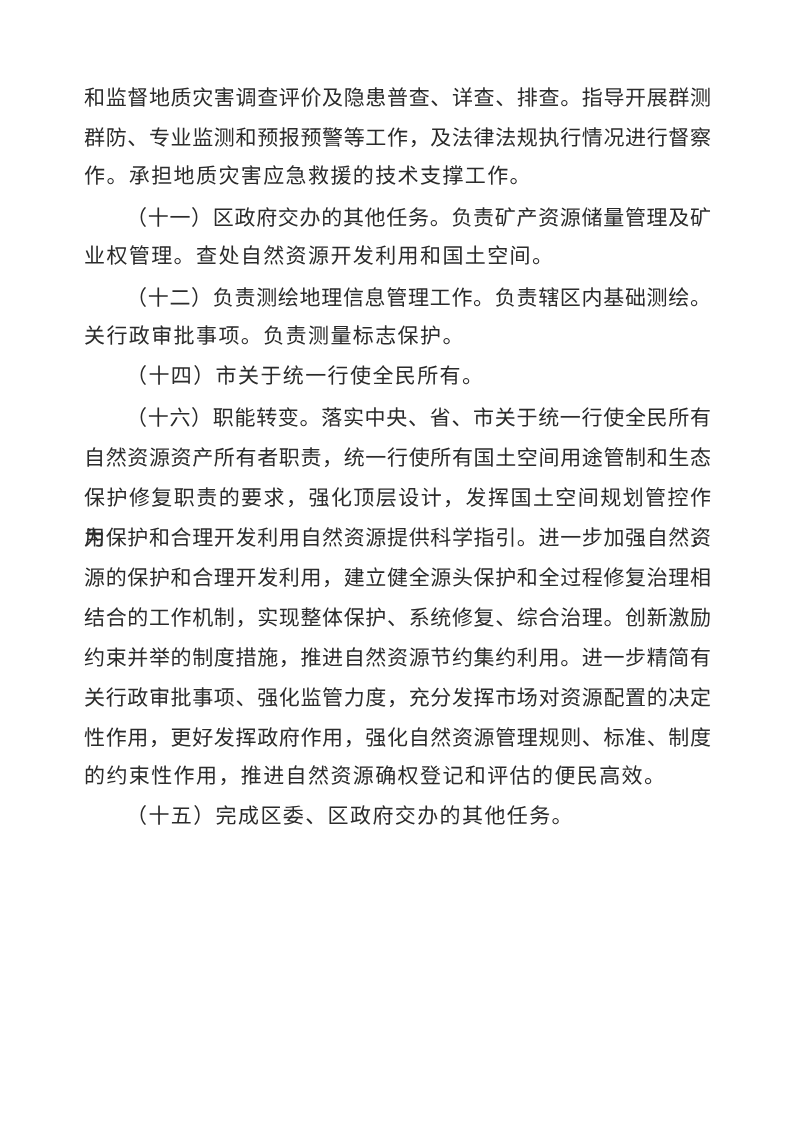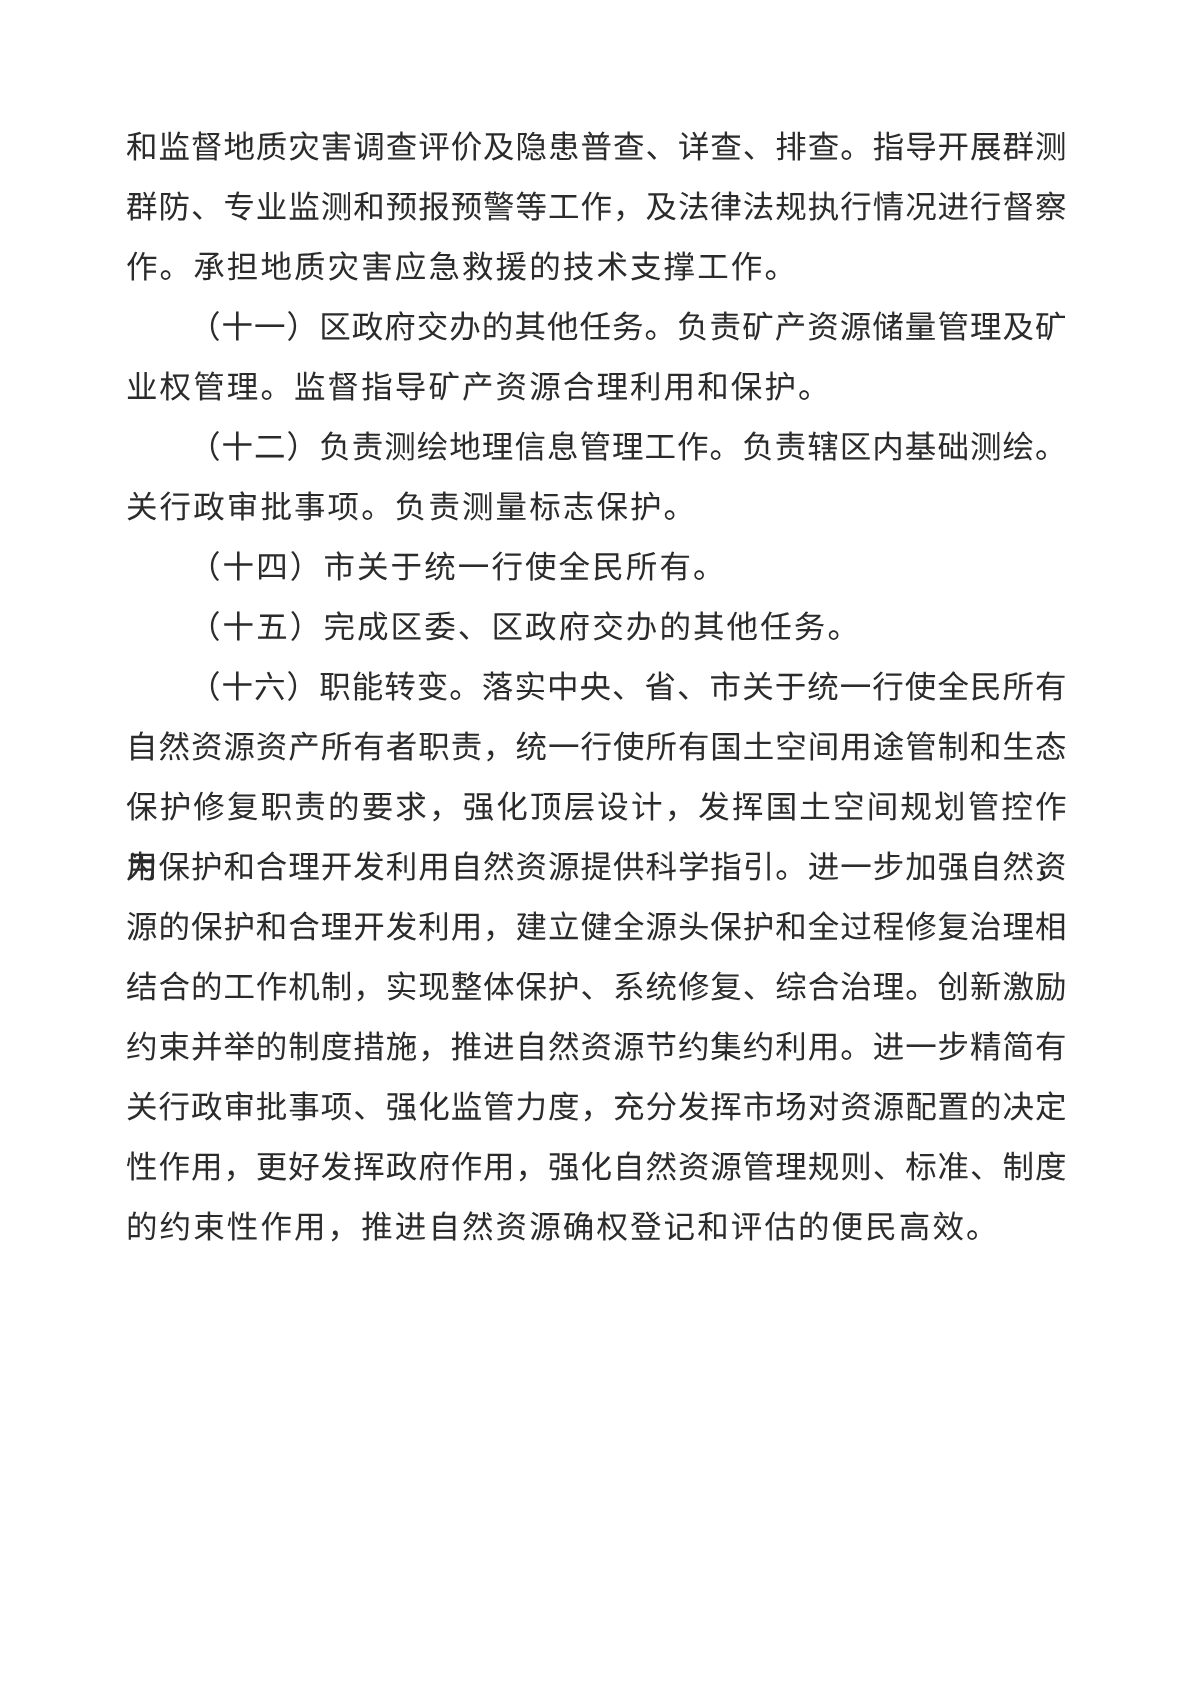--- a/index.html
+++ b/index.html
@@ -35,56 +35,57 @@
     overflow: visible;
   }
   
   .line.fill {
     text-align: justify;
     text-align-last: justify;
   }
   
   .line.last {
     letter-spacing: 1.4px;
+    font-family: Liberation Mono, monospace;
   }
   
   .line.indent {
     padding-left: 42px;
   }
 </style>
 </head>
 <body>
 
 <div class="page">
   <div class="doc-body">
       <div class="paragraph">
         <div class="line fill">和监督地质灾害调查评价及隐患普查、详查、排查。指导开展群测</div>
         <div class="line fill">群防、专业监测和预报预警等工作，及法律法规执行情况进行督察</div>
         <div class="line last">作。承担地质灾害应急救援的技术支撑工作。</div>
       </div>
       <div class="paragraph">
         <div class="line fill indent">（十一）区政府交办的其他任务。负责矿产资源储量管理及矿</div>
-        <div class="line last">业权管理。监督指导矿产资源合理利用和保护。</div>
+        <div class="line last">业权管理。查处自然资源开发利用和国土空间。</div>
       </div>
       <div class="paragraph">
         <div class="line fill indent">（十二）负责测绘地理信息管理工作。负责辖区内基础测绘。</div>
         <div class="line last">关行政审批事项。负责测量标志保护。</div>
       </div>
       <div class="paragraph">
         <div class="line last indent">（十四）市关于统一行使全民所有。</div>
-      </div>
-      <div class="paragraph">
-        <div class="line last indent">（十五）完成区委、区政府交办的其他任务。</div>
       </div>
       <div class="paragraph">
         <div class="line fill indent">（十六）职能转变。落实中央、省、市关于统一行使全民所有</div>
         <div class="line fill">自然资源资产所有者职责，统一行使所有国土空间用途管制和生态</div>
         <div class="line fill">保护修复职责的要求，强化顶层设计，发挥国土空间规划管控作用，</div>
         <div class="line fill">为保护和合理开发利用自然资源提供科学指引。进一步加强自然资</div>
         <div class="line fill">源的保护和合理开发利用，建立健全源头保护和全过程修复治理相</div>
         <div class="line fill">结合的工作机制，实现整体保护、系统修复、综合治理。创新激励</div>
         <div class="line fill">约束并举的制度措施，推进自然资源节约集约利用。进一步精简有</div>
         <div class="line fill">关行政审批事项、强化监管力度，充分发挥市场对资源配置的决定</div>
         <div class="line fill">性作用，更好发挥政府作用，强化自然资源管理规则、标准、制度</div>
         <div class="line last">的约束性作用，推进自然资源确权登记和评估的便民高效。</div>
       </div>
+      <div class="paragraph">
+        <div class="line last indent">（十五）完成区委、区政府交办的其他任务。</div>
+      </div>
     </div>
 </div>
 
 </body></html>

